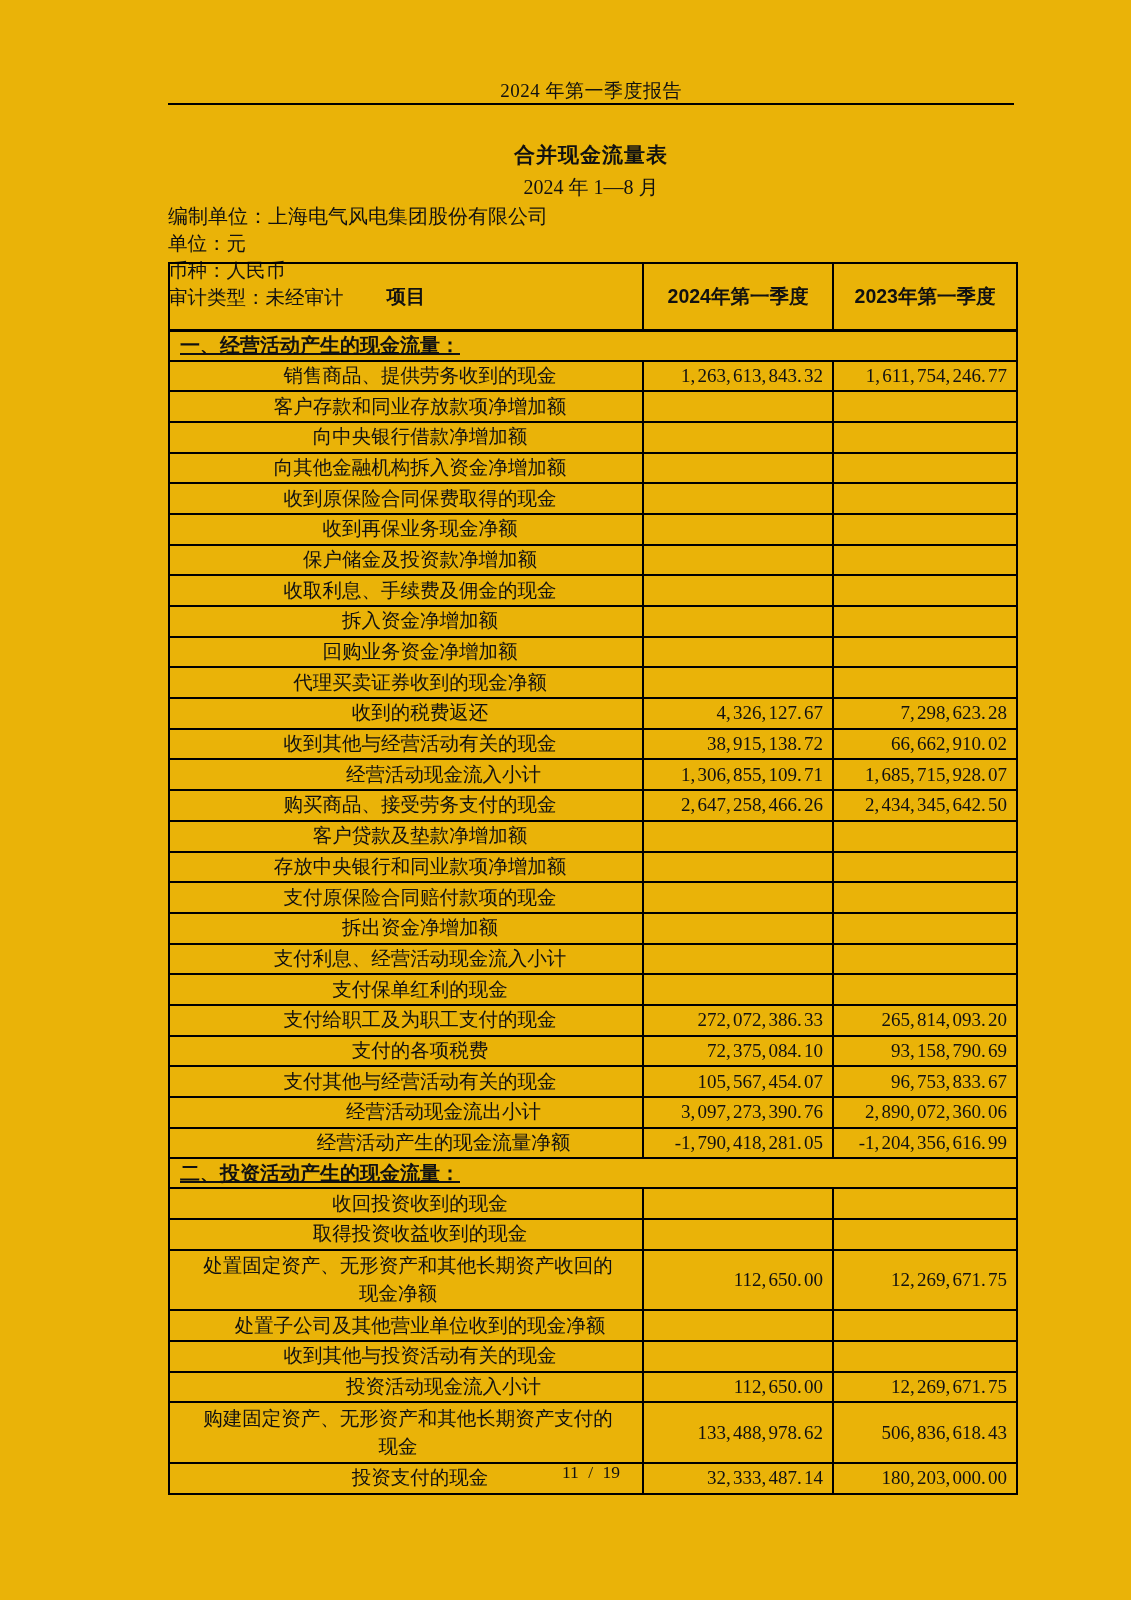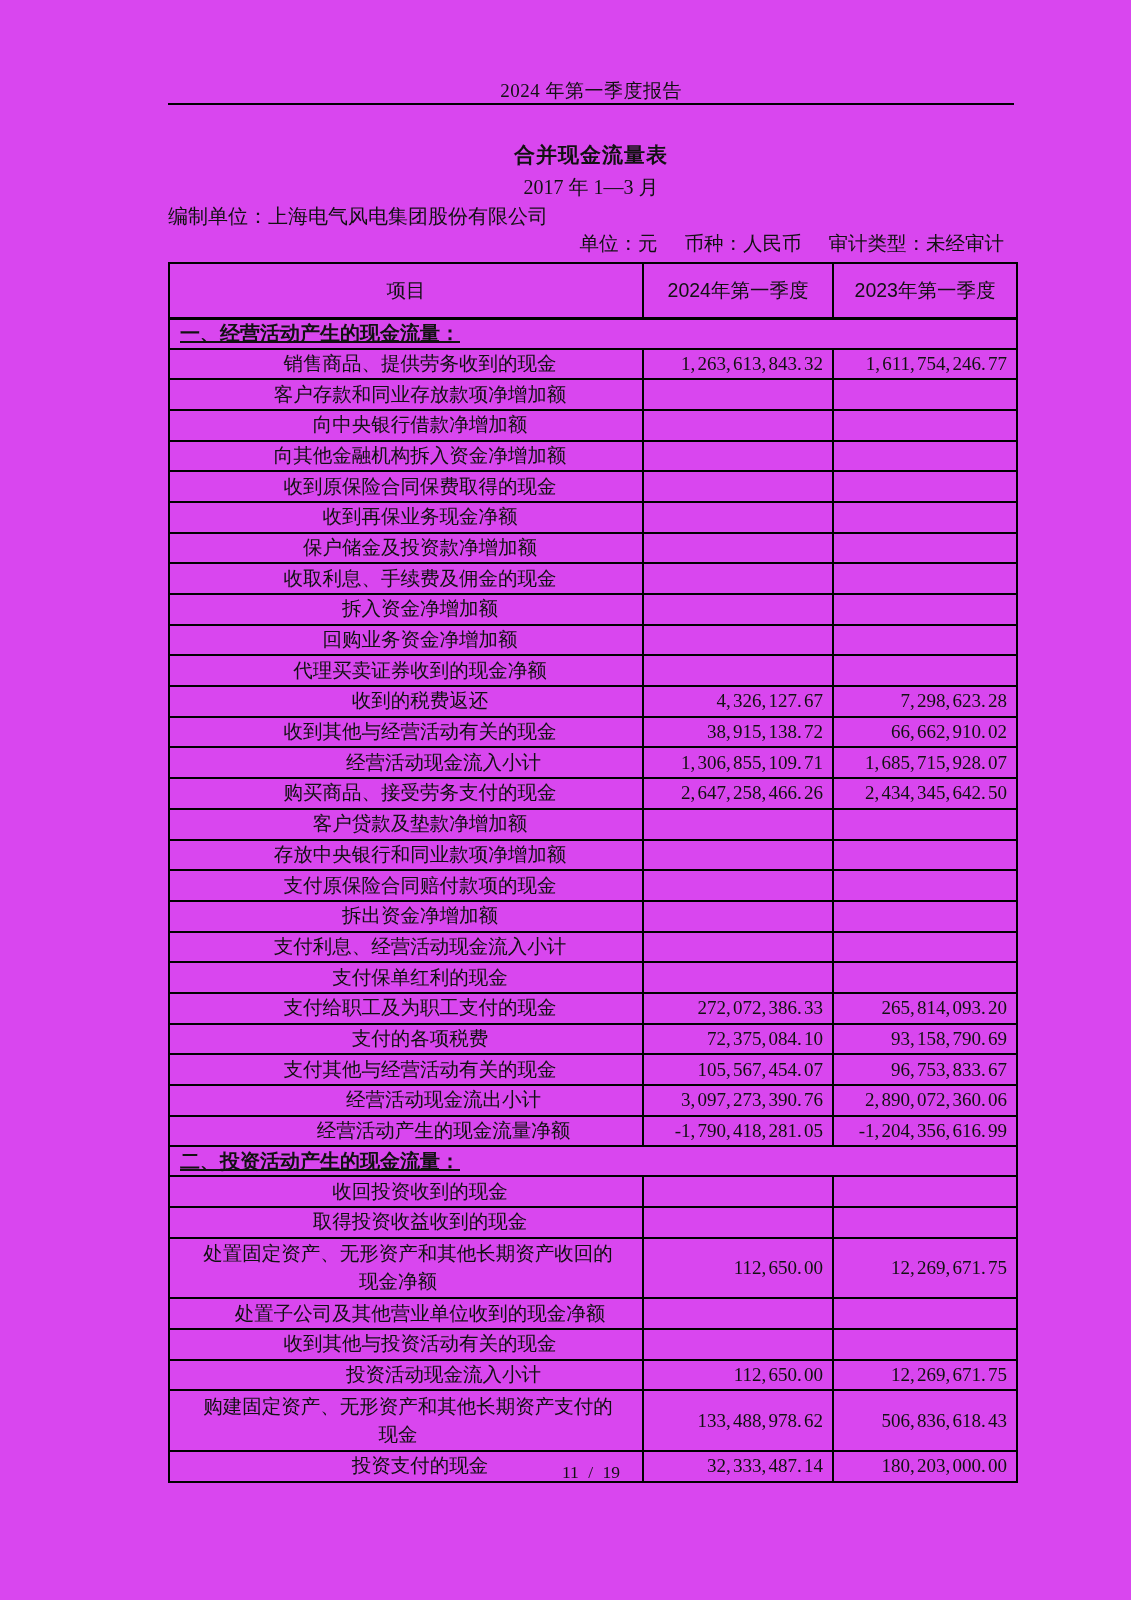--- a/index.html
+++ b/index.html
@@ -4,21 +4,21 @@
 <style>
   html, body {
     margin: 0;
     padding: 0;
     background: #ffffff;
   }
   .page {
     position: relative;
     width: 1131px;
     height: 1600px;
-    background: #d946ef;
+    background: #eab308;
     overflow: hidden;
     font-family: "Liberation Serif", "DejaVu Serif", serif;
     color: #111111;
   }
   .page-header {
     position: absolute;
     top: 78px;
     left: 168px;
     width: 846px;
     text-align: center;
@@ -60,42 +60,43 @@
   }
   .meta-row {
     position: absolute;
     top: 230px;
     left: 168px;
     width: 836px;
     display: flex;
     justify-content: flex-end;
     column-gap: 27px;
     font-size: 19.5px;
+    flex-direction: column;
   }
   table.cash-flow-table {
     position: absolute;
     top: 262px;
     left: 168px;
     width: 848px;
     border-collapse: collapse;
     table-layout: fixed;
   }
   col.c1 { width: 474px; }
   col.c2 { width: 190px; }
   col.c3 { width: 184px; }
   .cash-flow-table th {
     border: 2px solid #000000;
     border-bottom: 3px solid #000000;
     height: 29px;
     font-family: "Liberation Sans", "DejaVu Sans", sans-serif;
-    font-weight: normal;
+    font-weight: bold;
     font-size: 19.5px;
     text-align: center;
     vertical-align: middle;
-    padding: 12px;
+    padding: 18px;
   }
   .cash-flow-table td {
     border: 2px solid #000000;
     vertical-align: middle;
     overflow: hidden;
   }
   .cash-flow-table tbody tr { height: 30.7px; }
   .cash-flow-table tr.section-row { height: 30px; }
   .cash-flow-table tr.tall-row { height: 60.5px; }
   .section-cell {
@@ -138,21 +139,21 @@
 <div class="page">
 
   <div class="page-header">
     <span>2024 年第一季度报告</span>
   </div>
 
   <div class="header-rule"></div>
 
   <div class="doc-title">合并现金流量表</div>
 
-  <div class="doc-period">2017 年 1—3 月</div>
+  <div class="doc-period">2024 年 1—8 月</div>
 
   <div class="prepared-by">编制单位：上海电气风电集团股份有限公司</div>
 
   <div class="meta-row">
     <span>单位：元</span>
     <span>币种：人民币</span>
     <span>审计类型：未经审计</span>
   </div>
 
   <table class="cash-flow-table">

